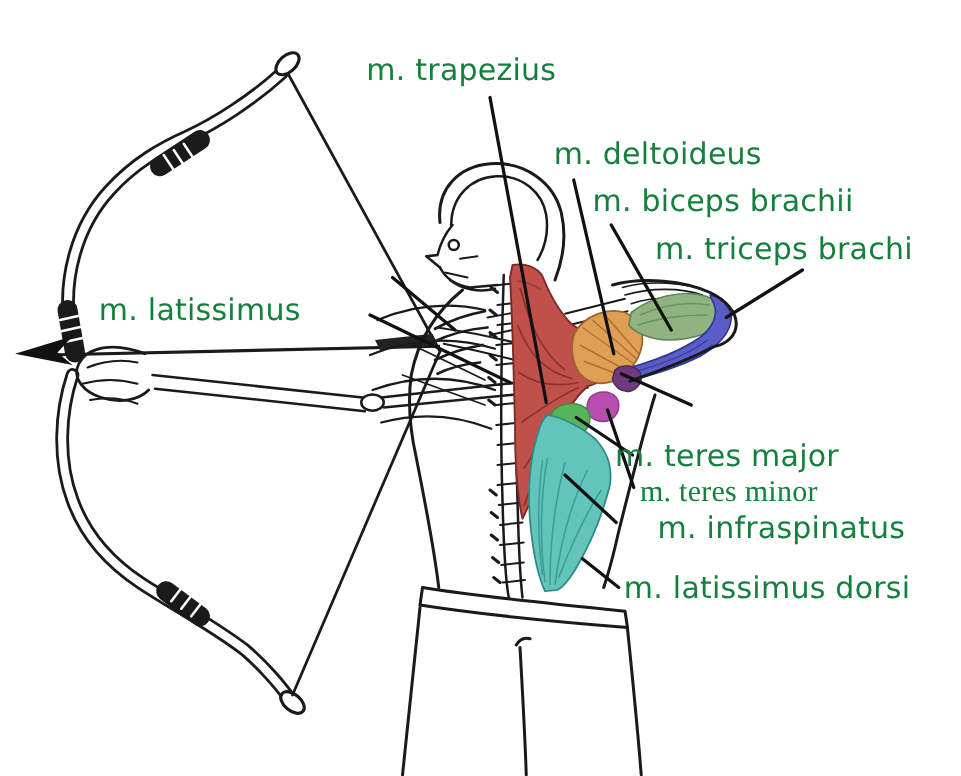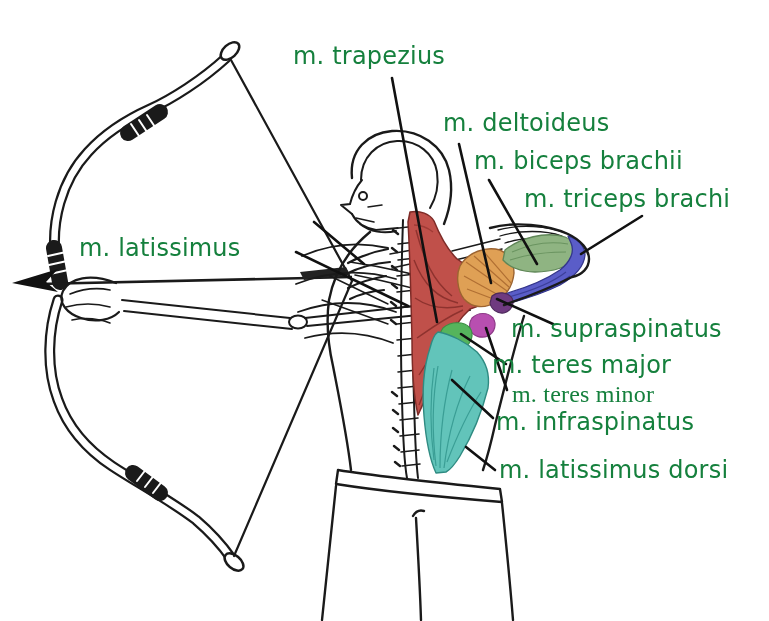--- a/index.html
+++ b/index.html
@@ -159,19 +159,18 @@
     <path d="M452,380 L493,418"></path>
     <path d="M466,447 L495,470"></path>
   </g>
 </svg>
 
 <div class="mlabel" style="left:293px;top:44px;">m. trapezius</div>
 <div class="mlabel" style="left:474px;top:149px;">m. biceps brachii</div>
 <div class="mlabel" style="left:443px;top:111px;">m. deltoideus</div>
 <div class="mlabel" style="left:501px;top:187px;margin-left:23px;">m. triceps brachi</div>
 <div class="mlabel" style="left:79px;top:236px;">m. latissimus</div>
-<div class="mlabel" style="left:511px;top:317px;">m. supraspinatus</div>
 <div class="mlabel" style="left:492px;top:353px;">m. teres major</div>
 <div class="mlabel" style="left:512px;top:382px;font-family:Liberation Serif, serif;">m. teres minor</div>
-<div class="mlabel" style="left:496px;top:410px;">m. infraspinatus</div>
+<div class="mlabel" style="left:496px;top:410px;padding-left:30px;">m. infraspinatus</div>
 <div class="mlabel" style="left:499px;top:458px;">m. latissimus dorsi</div>
 
 </div>
 
 </body></html>

